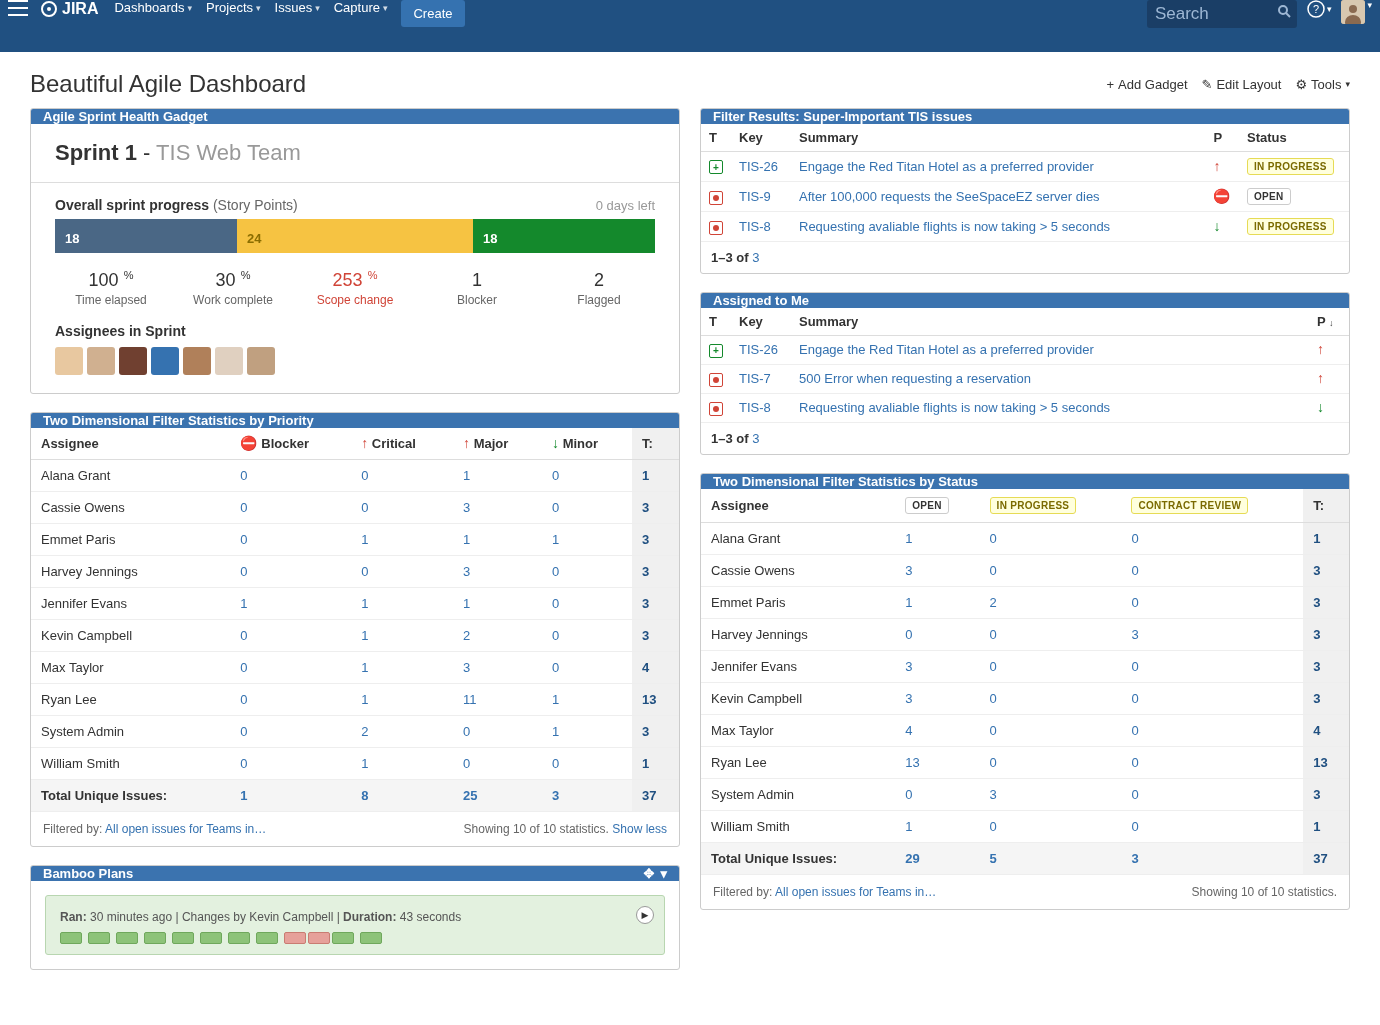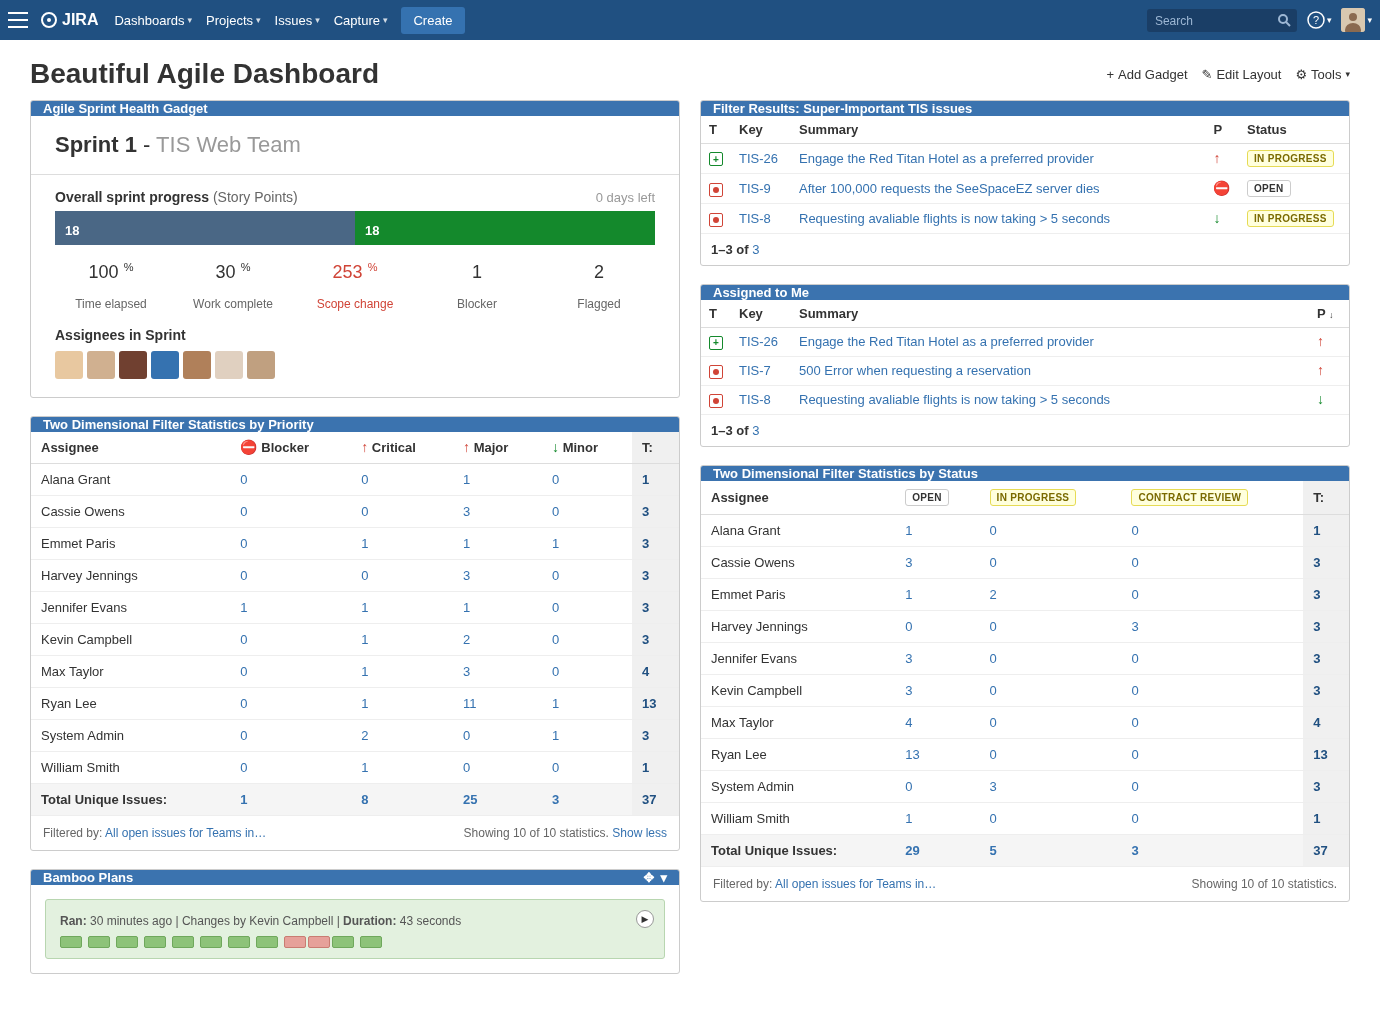--- a/index.html
+++ b/index.html
@@ -1,37 +1,37 @@
 <!DOCTYPE html>
 <html><head>
 <meta charset="utf-8">
 <style>
 * { box-sizing: border-box; margin: 0; padding: 0; }
 body { font-family: Arial, Helvetica, sans-serif; font-size: 13px; color: #333; background: #fff; }
 
 
-.topnav { background: #205081; height: 40px; display: flex; align-items: center; padding: 0 8px; color: #fff; }
+.topnav { background: #205081; height: 52px; display: flex; align-items: flex-start; padding: 0 8px; color: #fff; }
 .topnav .hamburger { width: 20px; height: 16px; margin-right: 12px; cursor: pointer; display: flex; flex-direction: column; justify-content: space-between; }
 .topnav .hamburger span { display: block; height: 2px; background: #fff; }
 .topnav .logo { font-weight: bold; font-size: 16px; margin-right: 16px; display: flex; align-items: center; }
 .topnav .logo svg { margin-right: 4px; }
 .topnav .navitem { margin-right: 14px; font-size: 13px; cursor: pointer; display: flex; align-items: center; }
 .topnav .navitem .caret { margin-left: 3px; font-size: 9px; opacity: .8; }
 .topnav .create-btn { background: #3572b0; padding: 6px 12px; border-radius: 3px; cursor: pointer; }
 .topnav .spacer { flex: 1; }
 .topnav .search-box { background: #1a3e66; border-radius: 3px; padding: 4px 28px 4px 8px; width: 150px; position: relative; margin-right: 10px; }
-.topnav .search-box input { background: none; border: none; color: #e5e5e5; outline: none; width: 100%; font-size: 12px; }
+.topnav .search-box input { background: none; border: none; color: #e5e5e5; outline: none; width: 100%; font-size: 17px; }
 .topnav .search-box input::placeholder { color: #9db7d4; }
 .topnav .search-box .sicon { position: absolute; right: 6px; top: 4px; color: #9db7d4; }
 .topnav .help-icon { margin-right: 10px; cursor: pointer; display: flex; align-items: center; }
 .topnav .avatar-top { width: 24px; height: 24px; border-radius: 3px; background: #c9a178; cursor: pointer; position: relative; overflow: hidden; }
 
 
 .page-header { padding: 18px 30px 10px; display: flex; align-items: center; }
-.page-header h1 { font-size: 28px; font-weight: bold; color: #333; }
+.page-header h1 { font-size: 24px; font-weight: normal; color: #333; }
 .page-header .right-actions { margin-left: auto; display: flex; gap: 14px; color: #333; font-size: 13px; }
 .page-header .right-actions .act { cursor: pointer; display: flex; align-items: center; gap: 4px; }
 
 
 .dash { display: flex; gap: 20px; padding: 0 30px 30px; align-items: flex-start; }
 .col { flex: 1; display: flex; flex-direction: column; gap: 18px; }
 
 
 .gadget { border: 1px solid #ccc; border-radius: 3px; overflow: hidden; }
 .gadget-header { background: #3b73af; color: #fff; padding: 0 12px; font-size: 13px; font-weight: bold; display: flex; align-items: center; }
@@ -48,21 +48,21 @@
 .sprint-progress-label .daysleft { margin-left: auto; color: #999; }
 .progress-bar { display: flex; height: 34px; margin: 0 24px; }
 .progress-bar .seg { color: #fff; font-weight: bold; padding: 12px 10px; font-size: 13px; }
 .seg.done { background: #4a6785; }
 .seg.progress { background: #f6c342; color: #8a6d00; }
 .seg.todo { background: #14892c; }
 .metrics { display: flex; padding: 16px 24px; gap: 10px; }
 .metric { flex: 1; text-align: center; }
 .metric .val { font-size: 18px; }
 .metric .val .pct { font-size: 11px; vertical-align: super; }
-.metric .lbl { font-size: 12px; color: #666; margin-top: 14px; }
+.metric .lbl { font-size: 12px; color: #666; margin-top: 2px; }
 .metric.scope .val, .metric.scope .lbl { color: #d04437; }
 .assignees-label { padding: 0 24px 8px; font-weight: bold; font-size: 14px; }
 .assignees { display: flex; gap: 4px; padding: 0 24px 18px; }
 .assignees .av { width: 28px; height: 28px; border-radius: 3px; background: #ccc; }
 .av.c1 { background: #e8c8a0; } .av.c2 { background: #d0b090; } .av.c3 { background: #704030; }
 .av.c4 { background: #3572b0; } .av.c5 { background: #b0805a; } .av.c6 { background: #e0d0c0; } .av.c7 { background: #c0a080; }
 
 
 table.dt { width: 100%; border-collapse: collapse; font-size: 13px; }
 table.dt th { text-align: left; padding: 8px 10px; border-bottom: 1px solid #ddd; font-weight: bold; color: #333; }
@@ -200,20 +200,21 @@
           <span> - </span>
           <span class="team">TIS Web Team</span>
         </div>
         <div class="divider"></div>
         <div class="sprint-progress-label">
           <span class="label"><span>Overall sprint progress</span> <span class="sub">(Story Points)</span></span>
           <span class="daysleft">0 days left</span>
         </div>
         <div class="progress-bar">
           <div class="seg done" style="flex:18">18</div>
+          <div class="seg progress" style="flex:24">24</div>
           <div class="seg todo" style="flex:18">18</div>
         </div>
         <div class="metrics" id="metrics">
             <div class="metric">
               <div class="val">100 <span class="pct">%</span></div>
               <div class="lbl">Time elapsed</div>
             </div>
             <div class="metric">
               <div class="val">30 <span class="pct">%</span></div>
               <div class="lbl">Work complete</div>

